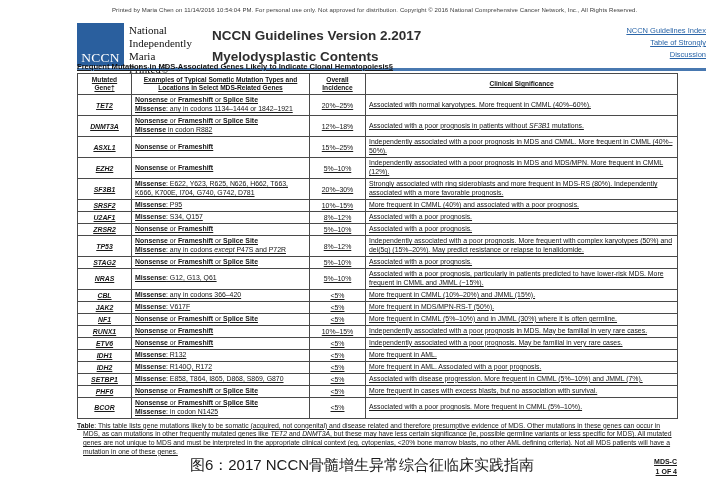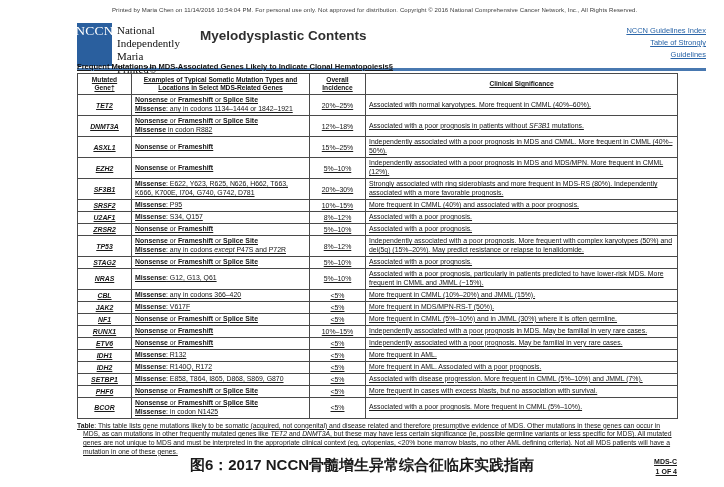--- a/index.html
+++ b/index.html
@@ -2,23 +2,23 @@
 <html style="--nccn-blue: #2a5f9e; --link-blue: #2a65a8; --rule-blue: #4878b0;"><head>
 <meta charset="utf-8">
 <style>
   html,body{margin:0;padding:0;background:#ffffff;}
   .page{position:relative;width:724px;height:487px;background:#fff;color:#1a1a1a;
         font-family:"Liberation Sans",sans-serif;overflow:hidden;}
 
   .print-line{position:absolute;top:7px;left:112px;font-size:6px;color:#3a3a3a;letter-spacing:.1px;}
 
   .header{position:absolute;top:23px;left:77px;width:629px;display:flex;align-items:flex-start;}
-  .nccn-logo{width:35px;height:43px;background:var(--nccn-blue,#2a5f9e);color:#fff;
+  .nccn-logo{width:47px;height:43px;background:var(--nccn-blue,#2a5f9e);color:#fff;
              font-family:"Liberation Serif",serif;font-size:13.5px;display:flex;
-             align-items:flex-start;justify-content:center;letter-spacing:.3px;flex:none;}
+             align-items:flex-end;justify-content:center;letter-spacing:.3px;flex:none;}
   .org{margin-left:5px;font-family:"Liberation Serif",serif;font-size:11px;line-height:1.18;
        color:#101010;padding-top:1px;flex:none;}
   .titles{margin-left:20px;font-size:13.5px;font-weight:bold;color:#2e2e2e;line-height:1.55;padding-top:3px;}
   .links{margin-left:auto;text-align:right;font-size:7.5px;line-height:1.6;padding-top:2px;}
   .links .link{display:block;color:var(--link-blue,#2a65a8);text-decoration:underline;
                font-weight:normal;cursor:pointer;}
 
   .rule{position:absolute;top:68px;left:77px;width:629px;height:3px;background:var(--rule-blue,#4878b0);}
 
   .content{position:absolute;top:62px;left:77px;width:600px;text-decoration:underline;}
@@ -32,46 +32,47 @@
   td.c-inc{text-align:center;}
   td.c-sig{line-height:1.3;}
   .kw{font-weight:bold;text-decoration:underline;}
   em{font-style:italic;}
 
   .footnote{font-size:6.8px;line-height:1.28;color:#1a1a1a;margin-top:3px;
             padding-left:6px;text-indent:-6px;}
   .page-label{text-align:right;font-size:7px;font-weight:bold;line-height:1.35;margin-top:1px;color:#111;}
 
   .caption{position:absolute;top:456px;left:0;width:724px;text-align:center;
-           font-size:15px;font-weight:bold;color:#1a1a1a;}
+           font-size:15px;font-weight:normal;color:#1a1a1a;}
 </style>
 </head>
 <body>
 
 <div class="page">
 
   <div class="print-line">Printed by Maria Chen on 11/14/2016 10:54:04 PM. For personal use only. Not approved for distribution. Copyright © 2016 National Comprehensive Cancer Network, Inc., All Rights Reserved.</div>
 
   <div class="header">
     <div class="nccn-logo">
       <span>NCCN</span>
     </div>
     <div class="org">
       <div>National</div>
       <div>Independently</div>
       <div>Maria</div>
       <div>Printed®</div>
     </div>
     <div class="titles">
+      <div>NCCN Guidelines Version 2.2017</div>
       <div>Myelodysplastic Contents</div>
     </div>
     <div class="links">
       <span class="link">NCCN Guidelines Index</span>
       <span class="link">Table of Strongly</span>
-      <span class="link">Guidelines</span>
+      <span class="link">Discussion</span>
     </div>
   </div>
 
   <div class="rule"></div>
 
   <div class="content">
     <div class="table-title">Frequent Mutations in MDS-Associated Genes Likely to Indicate Clonal Hematopoiesis§</div>
 
     <table class="mut">
       <colgroup>

